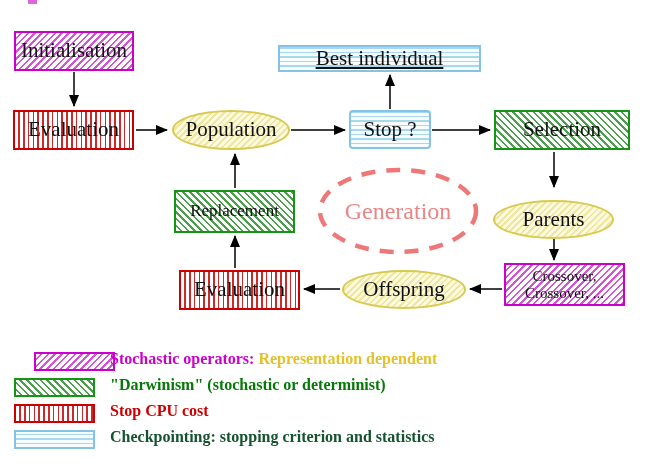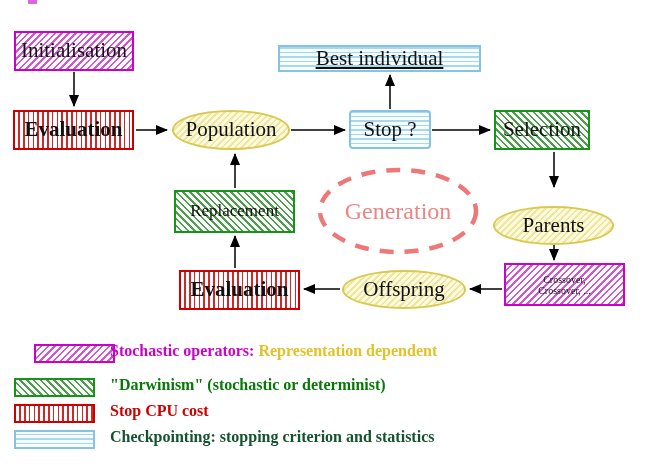--- a/index.html
+++ b/index.html
@@ -16,33 +16,32 @@
     border:2px solid #cc00cc;
     background:repeating-linear-gradient(135deg,#ffffff 0px,#ffffff 3px,#d455d4 3px,#d455d4 4.8px);
   }
   .green-hatch{
     border:2px solid #169416;
     background:repeating-linear-gradient(45deg,#fcfffc 0px,#fcfffc 3px,#4d9e4d 3px,#4d9e4d 4.8px);
   }
   .red-stripes{
     border:2px solid #cc0000;
     background:repeating-linear-gradient(90deg,#ffffff 0px,#ffffff 3.2px,#cc2929 3.2px,#cc2929 4.8px);
-    font-weight:bold;
   }
   .cyan-lines{
     border:2px solid #85c2e5;
     background:repeating-linear-gradient(0deg,#f7fcff 0px,#f7fcff 3px,#a8d8ee 3px,#a8d8ee 4.5px);
   }
   .yellow-ellipse{
     border:2px solid #d9c94e;border-radius:50%;
     background:repeating-linear-gradient(135deg,#fdfadd 0px,#fdfadd 2.8px,#efe6a2 2.8px,#efe6a2 4.6px);
   }
   .font-lg{font-size:21px;}
   .font-md{font-size:17px;}
-  .font-sm{font-size:10px;}
+  .font-sm{font-size:15px;}
   #arrows{position:absolute;left:0;top:0;width:670px;height:465px;pointer-events:none;}
   #generation-wrap{position:absolute;left:317px;top:167px;width:162px;height:88px;}
   #generation-label{
     position:absolute;left:0;top:0;width:162px;height:88px;display:flex;
     align-items:center;justify-content:center;color:#e98585;font-size:24px;
   }
   .legend-row{position:absolute;left:14px;display:flex;align-items:center;}
   .swatch{width:77px;height:15px;box-sizing:content-box;}
   .legend-text{
     position:absolute;left:96px;top:-2px;width:560px;white-space:nowrap;
@@ -85,43 +84,43 @@
   <div class="node magenta-hatch font-lg" style="left:14px;top:31px;width:120px;height:40px;">Initialisation</div>
 
   <div class="node red-stripes font-lg" style="left:13px;top:110px;width:121px;height:40px;">Evaluation</div>
 
   <div class="node yellow-ellipse font-lg" style="left:172px;top:110px;width:118px;height:40px;">Population</div>
 
   <div class="node cyan-lines font-lg" style="left:349px;top:110px;width:82px;height:39px;border-radius:4px;">Stop ?</div>
 
   <div class="node cyan-lines font-lg" style="left:278px;top:45px;width:203px;height:27px;text-decoration:underline;">Best individual</div>
 
-  <div class="node green-hatch font-lg" style="left:494px;top:110px;width:96px;height:40px;">Selection</div>
+  <div class="node green-hatch font-lg" style="left:494px;top:110px;width:136px;height:40px;">Selection</div>
 
-  <div class="node yellow-ellipse font-lg" style="left:493px;top:206px;width:121px;height:39px;">Parents</div>
+  <div class="node yellow-ellipse font-lg" style="left:493px;top:200px;width:121px;height:39px;">Parents</div>
 
   <div class="node magenta-hatch font-sm two-line" style="left:504px;top:263px;width:121px;height:43px;flex-direction:column;">
     <span>Crossover,</span>
     <span>Crossover, ...</span>
   </div>
 
   <div class="node yellow-ellipse font-lg" style="left:342px;top:270px;width:124px;height:39px;">Offspring</div>
 
   <div class="node red-stripes font-lg" style="left:179px;top:270px;width:121px;height:40px;">Evaluation</div>
 
   <div class="node green-hatch font-md" style="left:174px;top:190px;width:121px;height:43px;">Replacement</div>
 
   <div id="generation-wrap">
     <svg width="162" height="88">
       <ellipse cx="81" cy="44" rx="78" ry="41" fill="none" stroke="#ee7777" stroke-width="4.5" stroke-dasharray="14 11"></ellipse>
     </svg>
     <div id="generation-label">Generation</div>
   </div>
 
-  <div class="legend-row" style="top:344px;padding-left:20px;">
+  <div class="legend-row" style="top:352px;padding-left:20px;">
     <div class="swatch magenta-hatch"></div>
     <div class="legend-text">
       <span class="lt-magenta">Stochastic operators:</span>
       <span class="lt-gold">Representation dependent</span>
     </div>
   </div>
 
   <div class="legend-row" style="top:378px;">
     <div class="swatch green-hatch"></div>
     <div class="legend-text lt-green">"Darwinism" (stochastic or determinist)</div>

